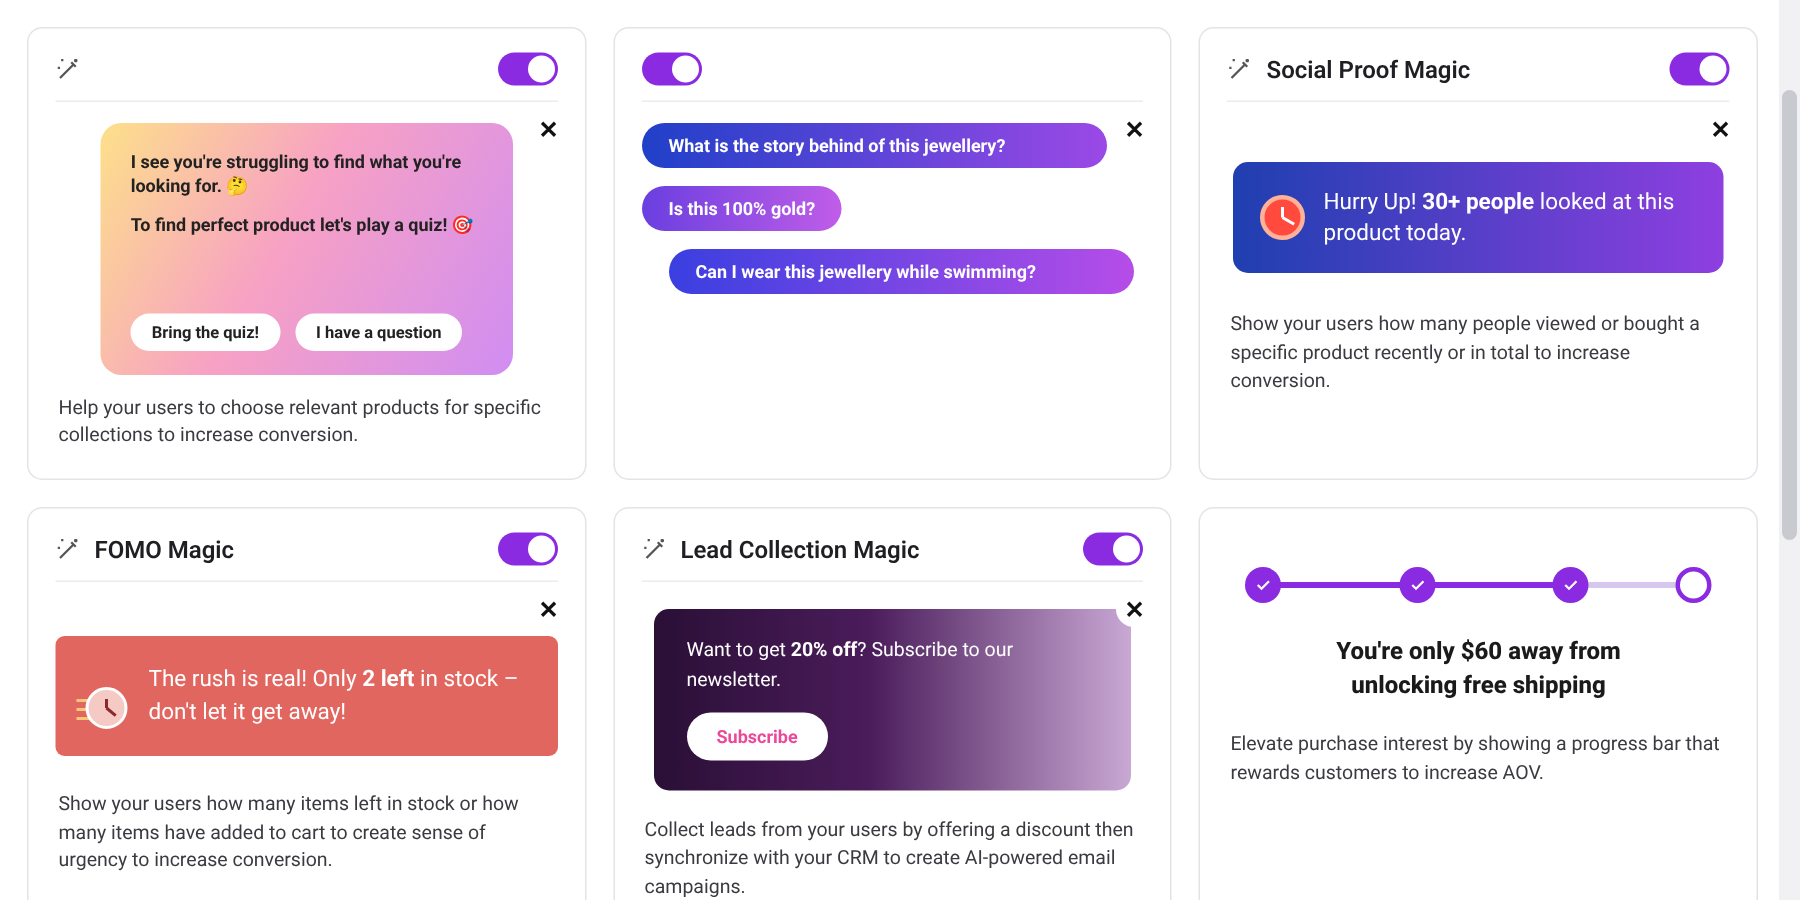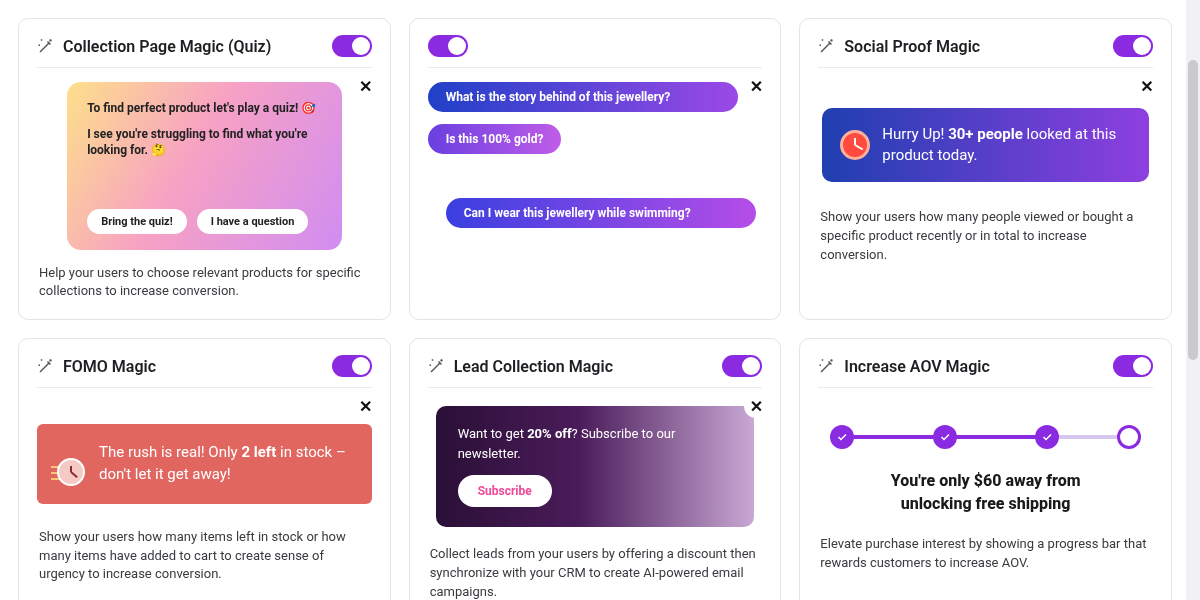--- a/index.html
+++ b/index.html
@@ -18,21 +18,21 @@
   
   .quiz-bubble { border-radius:14px; padding:18px 20px 16px; background:linear-gradient(120deg,#fde08a 0%,#f7a1c4 45%,#d08df2 100%); width:82%; margin:0 auto; font-size:12px; font-weight:700; color:#222; }
   .quiz-bubble p { margin-bottom:10px; line-height:1.35; }
   .quiz-btns { display:flex; gap:10px; margin-top:6px; }
   .quiz-btn { background:#fff; border-radius:16px; padding:6px 14px; font-size:11px; font-weight:700; cursor:pointer;margin-top:40px; }
   
   .pills { display:flex; flex-direction:column; gap:12px; align-items:flex-start; padding-right:6px; }
   .pill { border-radius:18px; padding:8px 18px; font-size:12px; font-weight:700; color:#fff; }
   .pill-a { background:linear-gradient(90deg,#2040c8,#9b49e6); align-self:stretch; margin-right:18px; }
   .pill-b { background:linear-gradient(90deg,#6a3fe0,#c05de8); }
-  .pill-c { background:linear-gradient(90deg,#3a3fe0,#b64de8); align-self:stretch; margin-left:18px;margin-top:32px; }
+  .pill-c { background:linear-gradient(90deg,#3a3fe0,#b64de8); align-self:stretch; margin-left:18px; }
   
   .social-bar { margin:26px 4px 12px; border-radius:10px; padding:16px 18px; background:linear-gradient(90deg,#1f3fb0,#8e3fe0); color:#fff; display:flex; gap:12px; align-items:center; font-size:15px; line-height:1.4; }
   .clock-icon-red { width:30px; height:30px; border-radius:50%; background:#ff4a3d; border:3px solid #ffb199; position:relative; flex-shrink:0; }
   .clock-icon-red::before, .clock-icon-red::after { content:""; position:absolute; background:#fff; left:50%; top:50%; transform-origin:top left; }
   .clock-icon-red::before { width:2px; height:7px; transform:rotate(0deg) translate(-50%,-100%);}
   .clock-icon-red::after  { width:2px; height:9px; transform:rotate(120deg) translate(-50%,-100%);}
   
   .fomo-bar { margin:22px 0 10px; border-radius:6px; padding:18px 20px; background:#e26660; color:#fff; display:flex; gap:14px; align-items:flex-end; font-size:15px; line-height:1.45; }
   .clock-icon-outline { width:28px; height:28px; border-radius:50%; border:2px solid #fff; background:#f5c9c4; position:relative; flex-shrink:0; }
   .clock-icon-outline::before,.clock-icon-outline::after{content:"";position:absolute;background:#8a2a2a;left:50%;top:50%;transform-origin:top left;}
@@ -61,29 +61,28 @@
 <div class="grid">
 
   <div class="card">
     <div class="card-header">
       <div class="title-wrap">
         <svg class="wand-icon" viewBox="0 0 24 24" fill="none" stroke="currentColor" stroke-width="2">
             <path d="M4 20 L16 8"></path>
             <path d="M14 6 L18 10"></path>
             <path d="M18 3v3M16.5 4.5h3M6 3v2M5 4h2M3 10v2M2 11h2"></path>
           </svg>
-        <span class="card-title">Collection Page Magic (Quiz)</span>
       </div>
       <div class="toggle"></div>
     </div>
     <div class="preview">
       <div class="close-x">✕</div>
       <div class="quiz-bubble">
+        <p>I see you're struggling to find what you're looking for. 🤔</p>
         <p>To find perfect product let's play a quiz! 🎯</p>
-        <p>I see you're struggling to find what you're looking for. 🤔</p>
         <div class="quiz-btns">
           <div class="quiz-btn">Bring the quiz!</div>
           <div class="quiz-btn">I have a question</div>
         </div>
       </div>
     </div>
     <p class="desc">Help your users to choose relevant products for specific collections to increase conversion.</p>
   </div>
 
   <div class="card">
@@ -169,31 +168,20 @@
         <div>
           <span>Want to get </span><b>20% off</b><span>? Subscribe to our newsletter.</span>
         </div>
         <div class="sub-btn">Subscribe</div>
       </div>
     </div>
     <p class="desc">Collect leads from your users by offering a discount then synchronize with your CRM to create AI-powered email campaigns.</p>
   </div>
 
   <div class="card">
-    <div class="card-header">
-      <div class="title-wrap">
-        <svg class="wand-icon" viewBox="0 0 24 24" fill="none" stroke="currentColor" stroke-width="2">
-            <path d="M4 20 L16 8"></path>
-            <path d="M14 6 L18 10"></path>
-            <path d="M18 3v3M16.5 4.5h3M6 3v2M5 4h2M3 10v2M2 11h2"></path>
-          </svg>
-        <span class="card-title">Increase AOV Magic</span>
-      </div>
-      <div class="toggle"></div>
-    </div>
     <div class="aov-wrap preview">
       <div class="progress">
         <div class="track"></div>
         <div class="track-incomplete"></div>
         <div class="node" style="left:0%">
             <svg viewBox="0 0 24 24">
               <path d="M5 12l5 5L20 7"></path>
             </svg>
           </div>
         <div class="node" style="left:33%">

